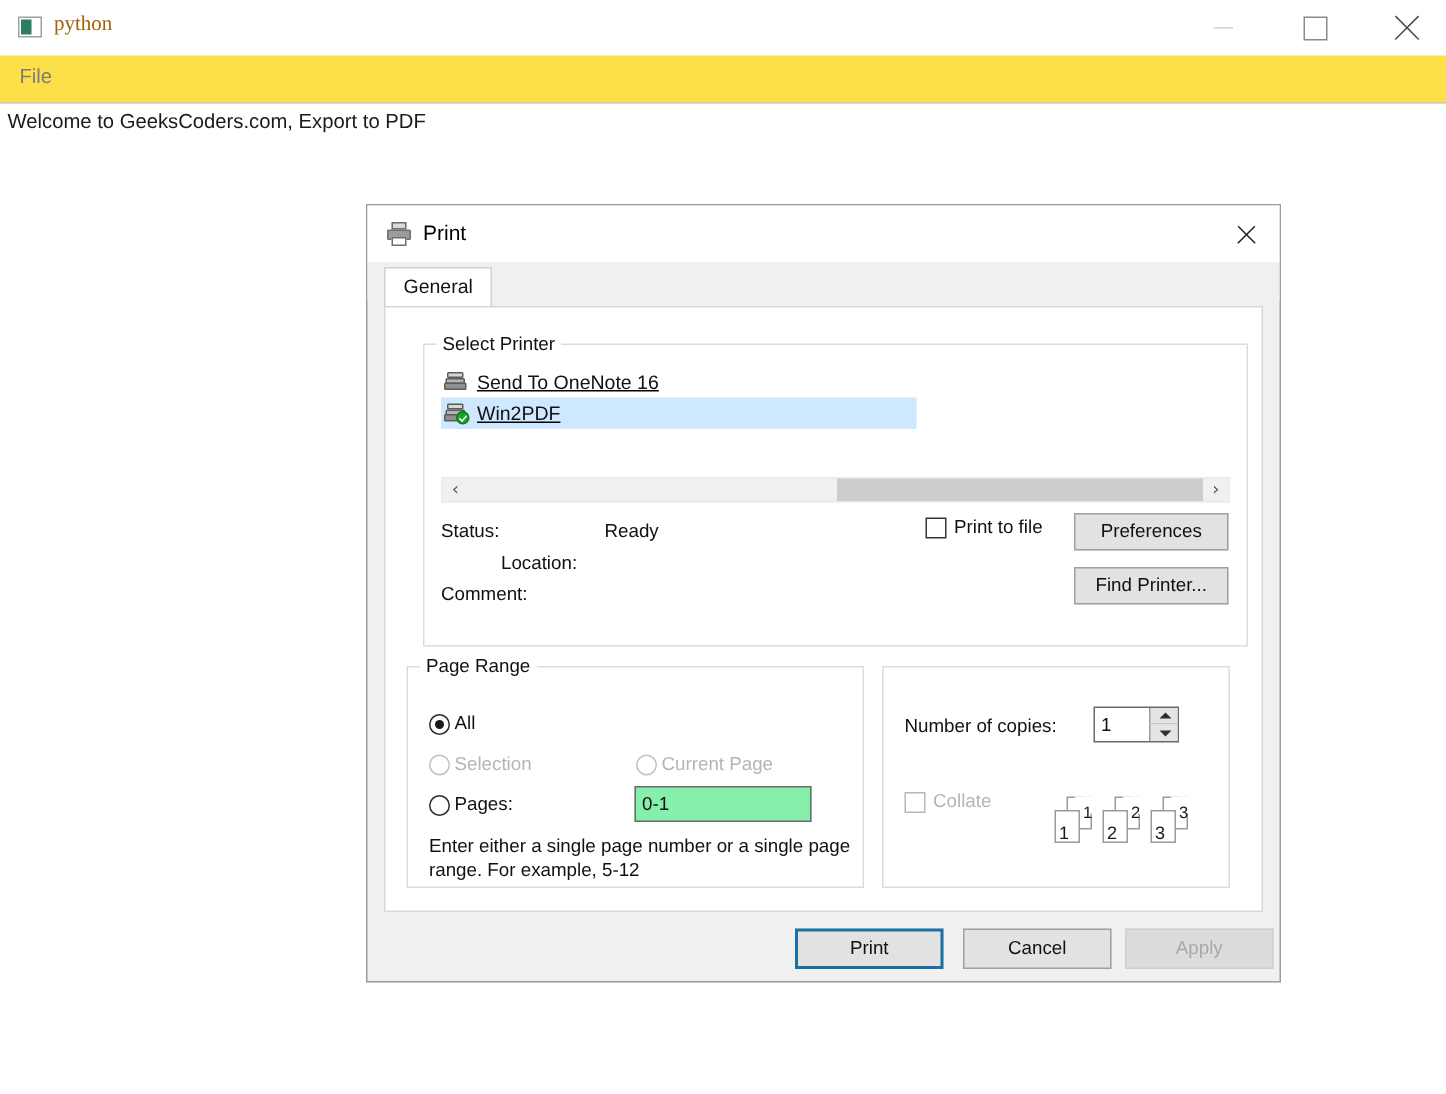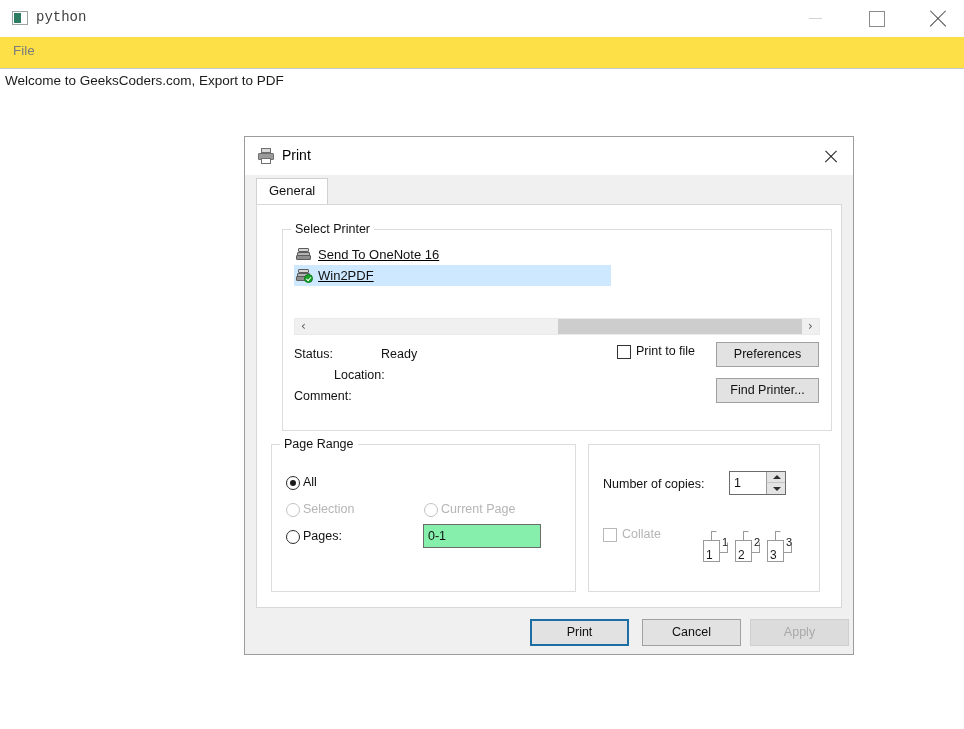--- a/index.html
+++ b/index.html
@@ -51,22 +51,22 @@
     content: "";
     position: absolute;
     left: 9px; top: 1px;
     width: 4px; height: 4px;
     background: #ffffff;
   }
   #app-title {
     position: absolute;
     left: 36px; top: 9px;
     font-size: 14px;
-    color: #404040;
-    font-family: Liberation Mono, monospace;
+    color: #a16207;
+    font-family: Liberation Serif, serif;
   }
 
   .win-btn {
     position: absolute;
     top: 0;
     width: 45px; height: 30px;
     background: transparent;
     border: none;
     cursor: default;
   }
@@ -342,21 +342,21 @@
     cursor: default;
   }
 
   
   .status-label {
     position: absolute;
     font-size: 12.5px;
     color: #111111;
   }
   #status-lbl   { left: 11px; top: 117px; }
-  #status-val   { left: 98px; top: 117px; }
+  #status-val   { left: 120px; top: 117px; }
   #location-lbl { left: 11px; top: 138px; margin-left: 40px; }
   #location-val { left: 102px; top: 138px; }
   #comment-lbl  { left: 11px; top: 159px; }
   #comment-val  { left: 102px; top: 159px; }
 
   #print-to-file-wrap {
     position: absolute;
     left: 334px; top: 114px;
     height: 18px;
     cursor: default;
@@ -699,20 +699,21 @@
           <span class="radio-label disabled">Current Page</span>
         </div>
 
         <div class="radio-wrap" id="rad-pages">
           <span class="radio"></span>
           <span class="radio-label">Pages:</span>
         </div>
 
         <input id="pages-input" type="text" value="0-1" style="">
 
+        <div id="page-range-hint">Enter either a single page number or a single page range.  For example, 5-12</div>
       </div>
 
       <div class="groupbox" id="grp-copies">
         <div id="copies-label">Number of copies:</div>
 
         <div id="copies-spin">
           <div id="copies-value">1</div>
           <div id="spin-up"></div>
           <div id="spin-down"></div>
         </div>

